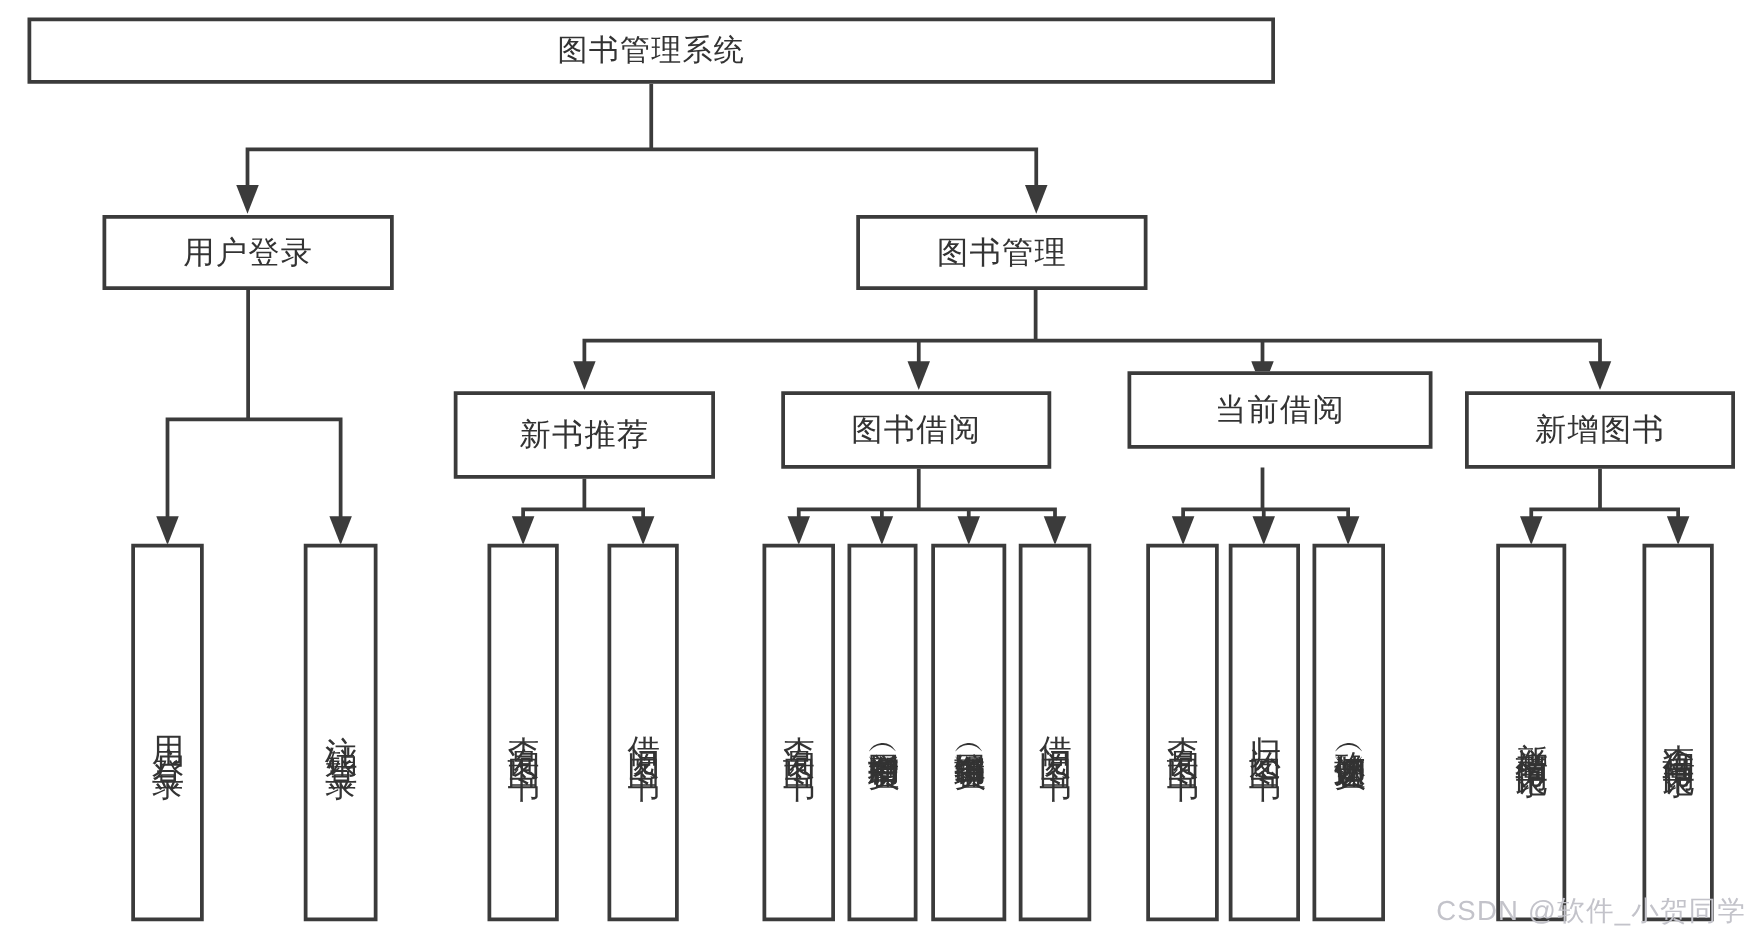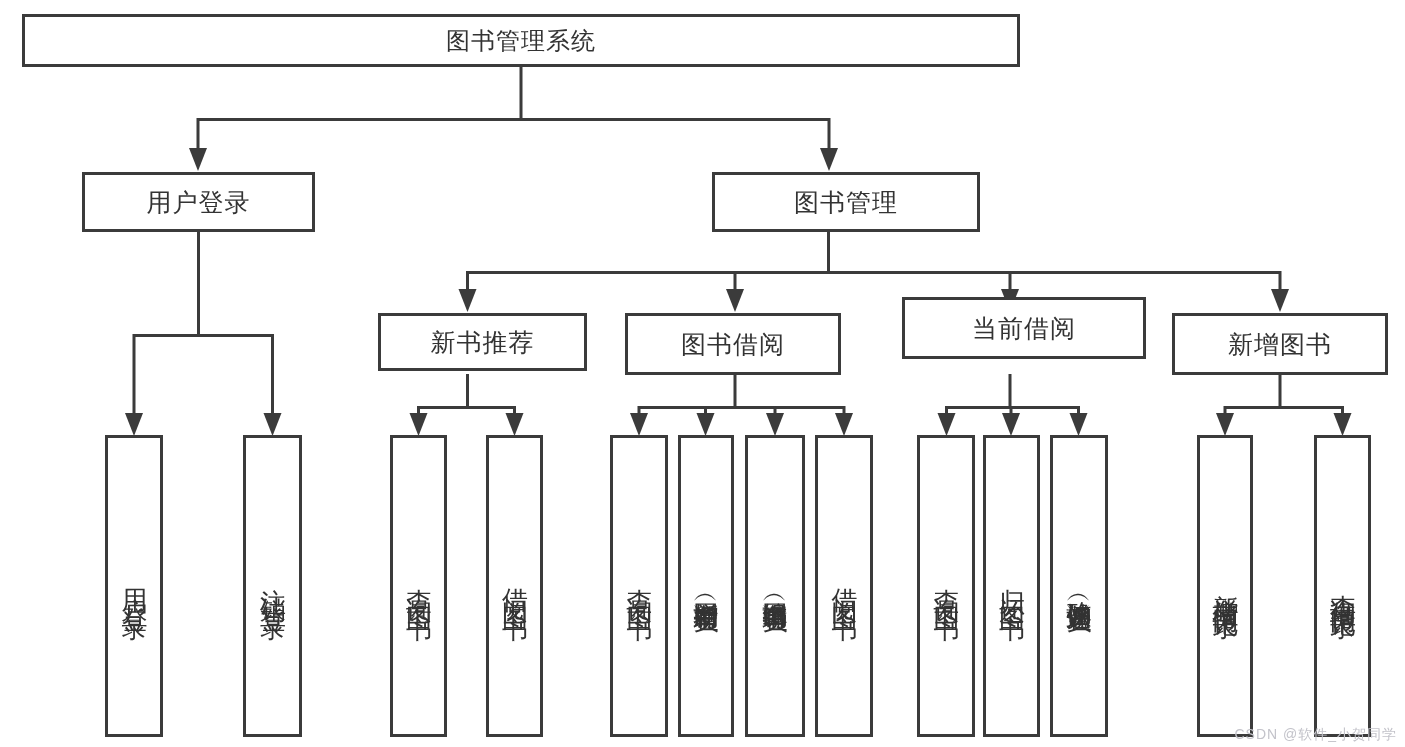--- a/index.html
+++ b/index.html
@@ -37,21 +37,21 @@
     writing-mode:vertical-rl;
     text-orientation:mixed;
     top:435px; height:302px;
     font-size:26px;
   }
   .ls-4{ letter-spacing:9px; }
   .ls-6{ letter-spacing:4px; }
   .ls-9{ letter-spacing:1px; font-size:25px; }
   .watermark{
     position:absolute; right:8px; bottom:3px;
-    font-size:14px; letter-spacing:1px;
+    font-size:22px; letter-spacing:1px;
     color:var(--watermark);
     z-index:2;
     white-space:nowrap;
     text-align:center;
   }
 </style>
 </head>
 <body>
 
 <div class="stage">
@@ -99,23 +99,23 @@
       <polygon points="1002,413 1020,413 1011,436"></polygon>
       <polygon points="1069.5,413 1087.5,413 1078.5,436"></polygon>
       <polygon points="1216,413 1234,413 1225,436"></polygon>
       <polygon points="1333.5,413 1351.5,413 1342.5,436"></polygon>
     </g>
   </svg>
 
   <div class="node h-node root-node" style="left:22px; top:14px; width:998px; height:53px">图书管理系统</div>
 
   <div class="node h-node" style="left:82px; top:172px; width:233px; height:60px">用户登录</div>
-  <div class="node h-node" style="left:712px; top:172px; width:268px; height:60px">图书管理</div>
+  <div class="node h-node" style="left:685px; top:172px; width:233px; height:60px">图书管理</div>
 
-  <div class="node h-node" style="left:378px; top:313px; width:209px; height:58px">新书推荐</div>
+  <div class="node h-node" style="left:363px; top:313px; width:209px; height:70px">新书推荐</div>
   <div class="node h-node" style="left:625px; top:313px; width:216px; height:62px">图书借阅</div>
   <div class="node h-node" style="left:902px; top:297px; width:244px; height:62px">当前借阅</div>
   <div class="node h-node" style="left:1172px; top:313px; width:216px; height:62px">新增图书</div>
 
   <div class="node leaf ls-4" style="left:105px; width:58px">用户登录</div>
   <div class="node leaf ls-4" style="left:243px; width:59px">注销登录</div>
 
   <div class="node leaf ls-4" style="left:390px; width:57px">查询图书</div>
   <div class="node leaf ls-4" style="left:486px; width:57px">借阅图书</div>
 

